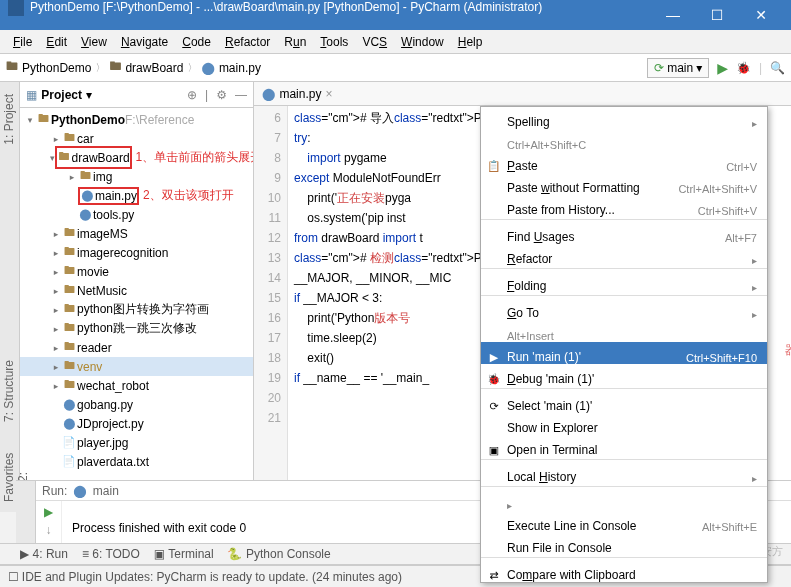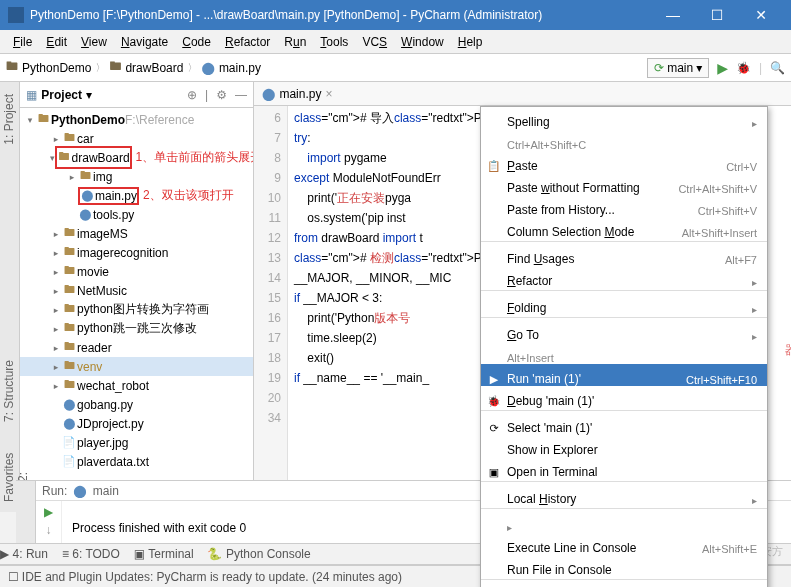--- a/index.html
+++ b/index.html
@@ -1,17 +1,17 @@
 <!DOCTYPE html>
 <html><head>
 <meta charset="utf-8">
 <style>
 *{margin:0;padding:0;box-sizing:border-box;font-family:"Segoe UI",Arial,sans-serif;font-size:12px;user-select:none}
 body{background:#f2f2f2;width:791px;height:587px;overflow:hidden;position:relative}
-.titlebar{height:30px;background:#3b7abf;color:#fff;display:flex;align-items:center;padding:0 8px}
+.titlebar{height:30px;background:#3b7abf;color:#fff;display:flex;align-items:flex-start;padding:0 8px}
 .titlebar .icon{width:16px;height:16px;background:#2a5a8f;margin-right:6px}
 .titlebar .title{flex:1;font-size:12px}
 .titlebar .winbtns{display:flex}
 .titlebar .winbtns div{width:44px;height:30px;display:flex;align-items:center;justify-content:center;font-size:14px}
 .menubar{height:24px;background:#f2f2f2;display:flex;align-items:center;padding:0 6px;border-bottom:1px solid #ccc}
 .menubar span{padding:3px 7px}
 .navbar{height:28px;background:#fff;border-bottom:1px solid #ccc;display:flex;align-items:center;padding:0 6px}
 .crumb{display:flex;align-items:center;gap:4px}
 .crumb .folder-icon{color:#7a6a4a}
 .crumb .arrow{color:#888;font-size:10px}
@@ -49,21 +49,21 @@
 .ctxmenu .mi .marr{color:#888;font-size:10px}
 .ctxmenu .mi.sel{background:#3b7abf;color:#fff}
 .ctxmenu .mi.sel .mkey{color:#fff}
 .ctxmenu hr{border:none;border-top:1px solid #ddd;margin:2px 0}
 .bottom{position:absolute;left:16px;right:0;bottom:22px;height:85px;background:#fff;border-top:1px solid #ccc;display:flex}
 .runpane{flex:1;display:flex;flex-direction:column}
 .runhead{height:20px;display:flex;align-items:center;padding:0 6px;border-bottom:1px solid #ddd;gap:6px;font-size:11px;color:#666}
 .runbody{flex:1;display:flex}
 .runctrl{width:26px;border-right:1px solid #eee;display:flex;flex-direction:column;align-items:center;padding-top:4px;gap:4px}
 .runout{flex:1;padding:6px 10px;font-family:Consolas,monospace;font-size:12px}
-.toolstrip{height:22px;border-top:1px solid #ccc;background:#f2f2f2;display:flex;align-items:center;padding:0 0;gap:14px;font-size:11px;color:#555}
+.toolstrip{height:22px;border-top:1px solid #ccc;background:#f2f2f2;display:flex;align-items:center;padding:0 20px;gap:14px;font-size:11px;color:#555}
 .statusbar{position:absolute;left:0;right:0;bottom:0;height:22px;background:#f2f2f2;border-top:1px solid #ccc;display:flex;align-items:center;padding:0 8px;font-size:11px;color:#555}
 .watermark{position:absolute;right:8px;bottom:28px;color:#bbb;font-size:11px}
 u{text-decoration:underline}
 </style>
 </head>
 <body>
 
 <div class="titlebar">
   <div class="icon"></div>
   <div class="title">PythonDemo [F:\PythonDemo] - ...\drawBoard\main.py [PythonDemo] - PyCharm (Administrator)</div>
@@ -285,21 +285,21 @@
           <div>11</div>
           <div>12</div>
           <div>13</div>
           <div>14</div>
           <div>15</div>
           <div>16</div>
           <div>17</div>
           <div>18</div>
           <div>19</div>
           <div>20</div>
-          <div>34</div>
+          <div>21</div>
         </div>
       <div class="code" id="code"><div><span <span="" class="kw">class</span>="cm"&gt;# 导入<span <span="" class="kw">class</span>="redtxt"&gt;Pygame</div><div><span class="kw">try</span>:</div><div>    <span class="kw">import</span> pygame</div><div><span class="kw">except</span> ModuleNotFoundErr</div><div>    print('<span class="redtxt">正在安装</span>pyga</div><div>    os.system('pip inst</div><div><span class="kw">from</span> drawBoard <span class="kw">import</span> t</div><div></div><div><span <span="" class="kw">class</span>="cm"&gt;# <span class="redtxt">检测</span><span <span="" class="kw">class</span>="redtxt"&gt;Python<span class="redtxt">版本号</span></div><div>__MAJOR, __MINOR, __MIC</div><div><span class="kw">if</span> __MAJOR &lt; 3:</div><div>    print('Python<span class="redtxt">版本号</span></div><div>    time.sleep(2)</div><div>    exit()</div><div></div><div><span class="kw">if</span> __name__ == '__main_</div></div>
       <span class="annot" style="position:absolute;left:290px;top:204px;white-space:nowrap">3、单击右键，选择该项</span>
       <span style="position:absolute;right:-10px;top:236px;color:#e06060">器"</span>
     </div>
   </div>
 </div>
 
 <div class="ctxmenu" id="ctx">
     <div class="mi">
@@ -322,26 +322,20 @@
     <div class="mi">
     <span class="micon"></span>
     <span class="mlbl">Paste <u>w</u>ithout Formatting</span>
     <span class="mkey">Ctrl+Alt+Shift+V</span>
 
   </div>
     <div class="mi">
     <span class="micon"></span>
     <span class="mlbl">Paste from History...</span>
     <span class="mkey">Ctrl+Shift+V</span>
-
-  </div>
-    <div class="mi">
-    <span class="micon"></span>
-    <span class="mlbl">Column Selection <u>M</u>ode</span>
-    <span class="mkey">Alt+Shift+Insert</span>
 
   </div>
     <hr>
     <div class="mi">
     <span class="micon"></span>
     <span class="mlbl">Find <u>U</u>sages</span>
     <span class="mkey">Alt+F7</span>
 
   </div>
     <div class="mi">

